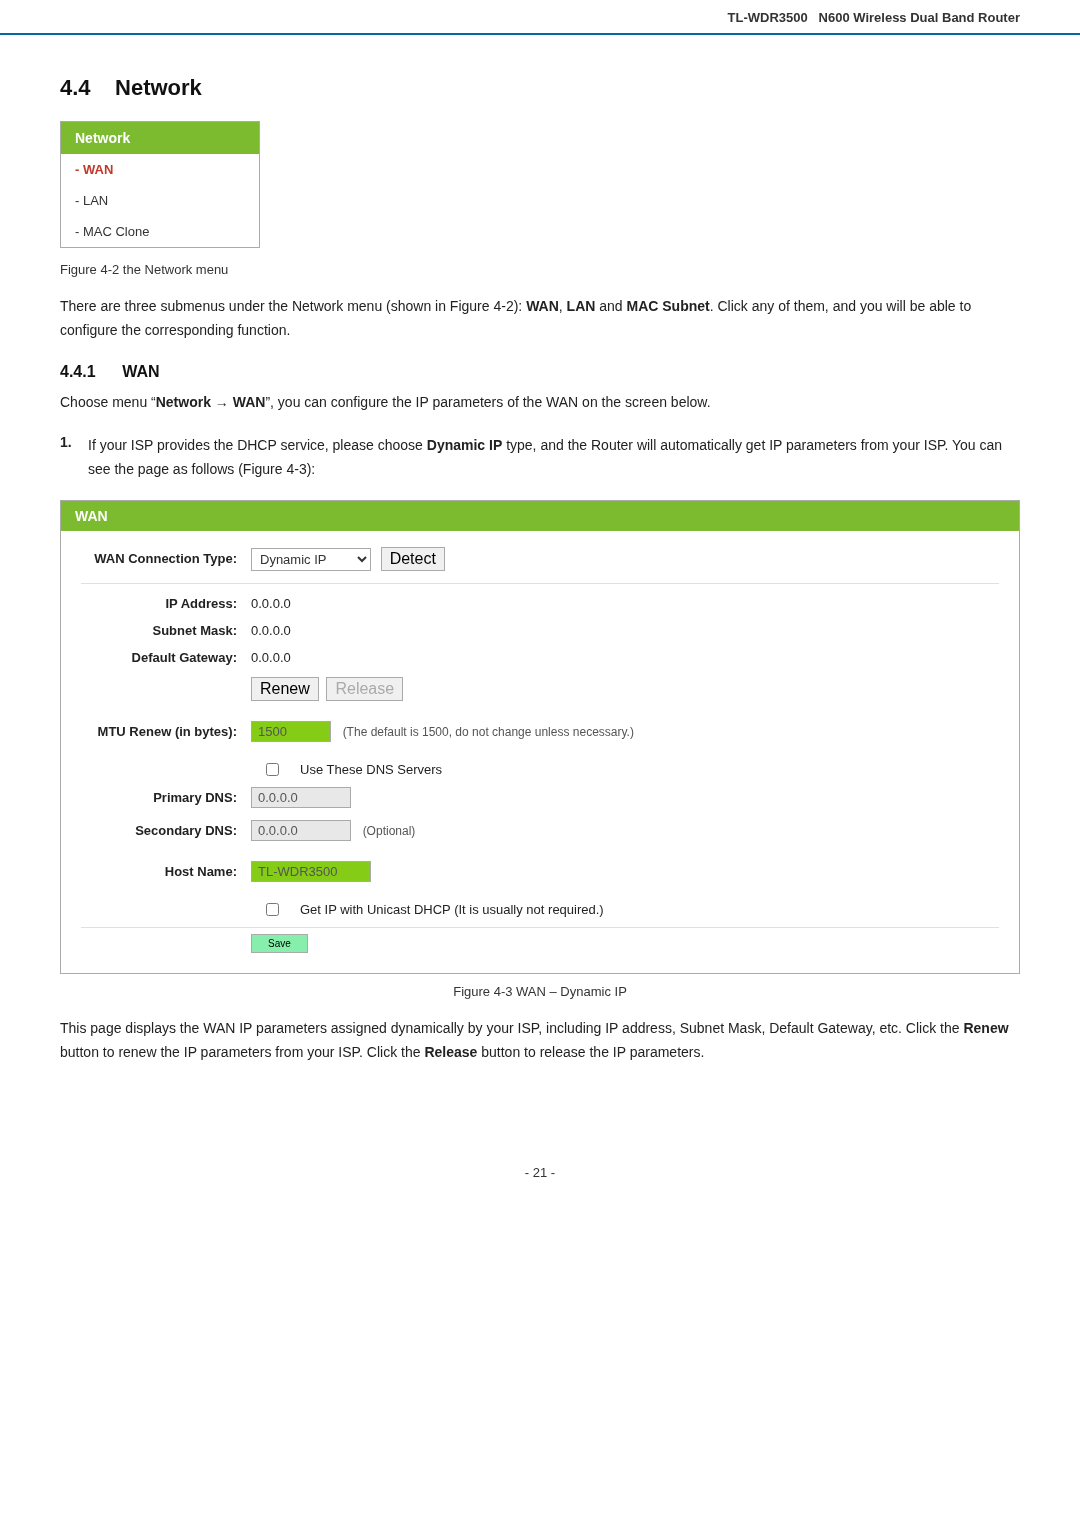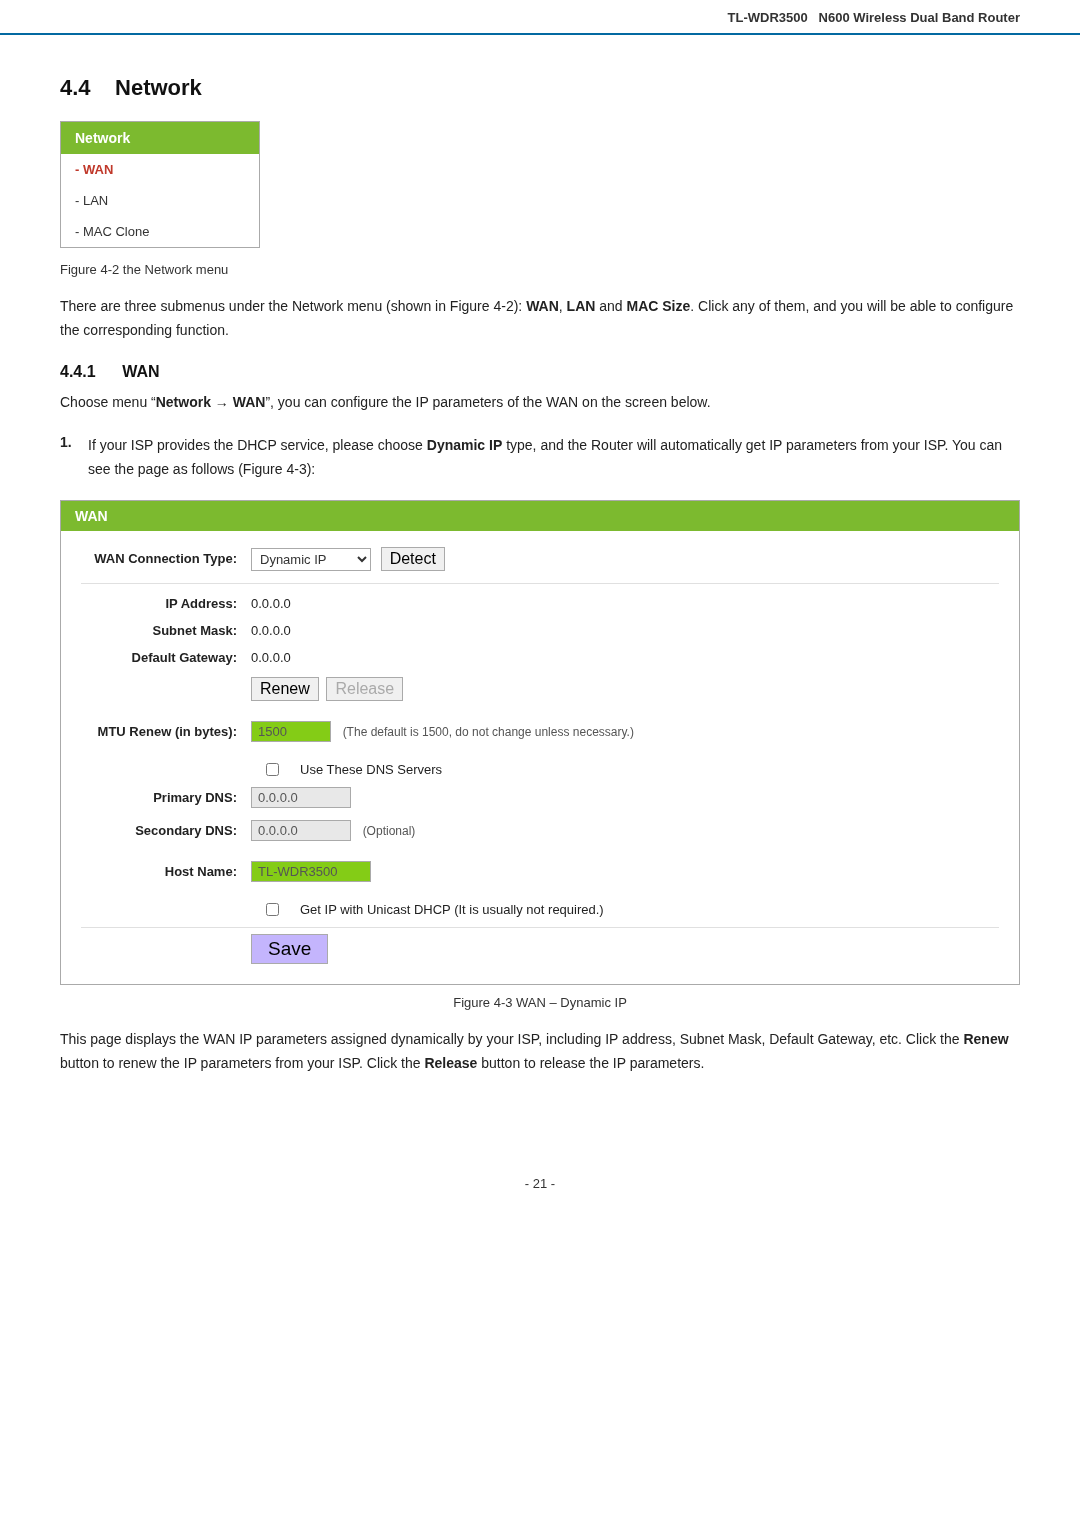--- a/index.html
+++ b/index.html
@@ -183,22 +183,22 @@
     .wan-save-row {
       display: flex;
       align-items: center;
       padding: 6px 0 4px 0;
       border-top: 1px solid #e0e0e0;
       margin-top: 10px;
     }
     .wan-save-btn {
       border: 1px solid #aaa;
       padding: 3px 16px;
-      font-size: 19px;
-      background: #c4b5fd;
+      font-size: 10px;
+      background: #86efac;
       cursor: pointer;
       margin-left: 170px;
     }
 
     .footnote-text {
       font-size: 14px;
       line-height: 1.7;
       margin-top: 14px;
       color: #222;
     }
@@ -248,21 +248,21 @@
   <div class="network-menu">
     <div class="network-menu-item header-item">Network</div>
     <div class="network-menu-item selected">- WAN</div>
     <div class="network-menu-item normal">- LAN</div>
     <div class="network-menu-item normal">- MAC Clone</div>
   </div>
 
   <div class="figure-caption">Figure 4-2 the Network menu</div>
 
   <div class="body-text">
-    There are three submenus under the Network menu (shown in Figure 4-2): <strong>WAN</strong>, <strong>LAN</strong> and <strong>MAC Size</strong>. Click any of them, and you will be able to configure the corresponding function.
+    There are three submenus under the Network menu (shown in Figure 4-2): <strong>WAN</strong>, <strong>LAN</strong> and <strong>MAC Subnet</strong>. Click any of them, and you will be able to configure the corresponding function.
   </div>
 
   
   <div class="subsection-heading">
     <span>4.4.1</span>
     &nbsp;&nbsp;&nbsp;&nbsp;
     <span>WAN</span>
   </div>
 
   <div class="body-text">

